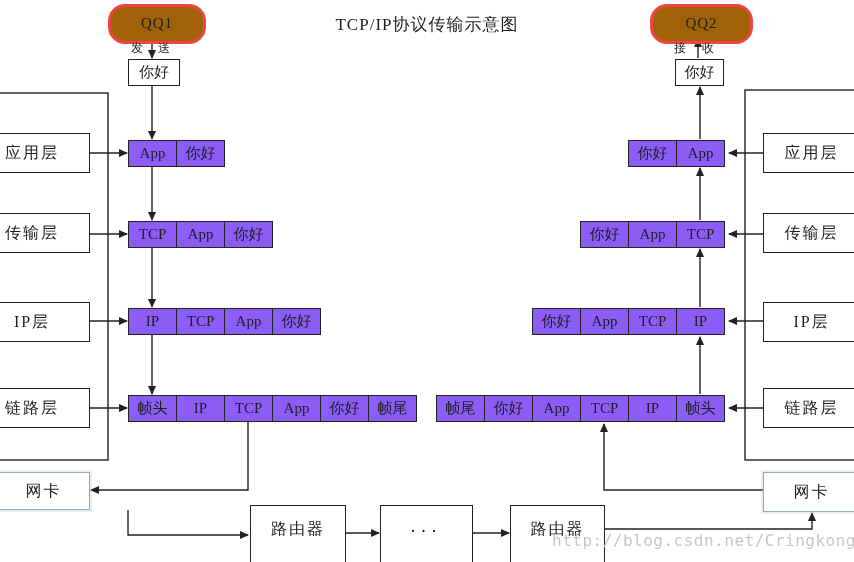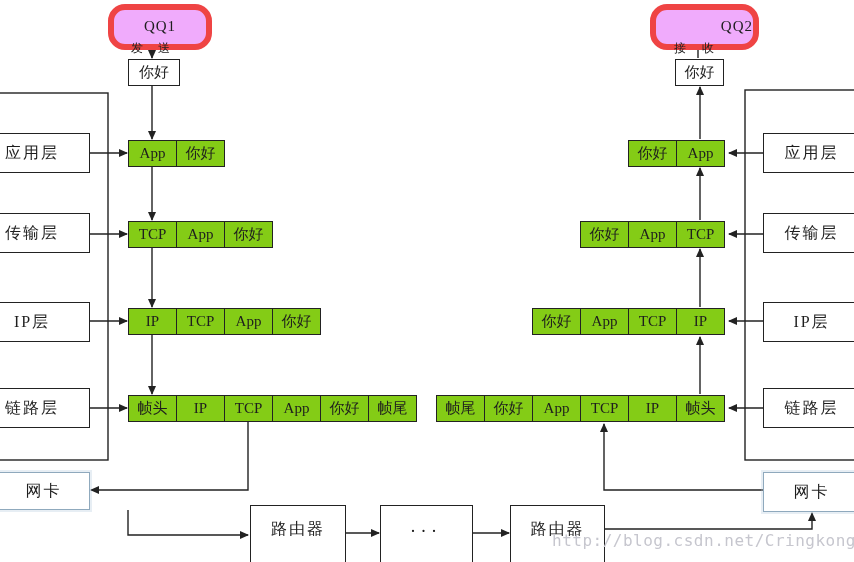--- a/index.html
+++ b/index.html
@@ -6,42 +6,42 @@
   .canvas{
     position:relative;width:854px;height:562px;overflow:hidden;background:#fff;
     font-family:"Liberation Serif","DejaVu Serif",serif;color:#1e1e1e;
   }
   .wires{position:absolute;left:0;top:0;width:854px;height:562px;}
   .title{
     position:absolute;left:277px;top:13px;width:300px;text-align:center;
     font-size:17px;letter-spacing:1px;
   }
   .stadium{
-    position:absolute;height:34px;border:6px solid #ef4444;border-radius:17px;
-    text-align:center;line-height:32px;font-size:15px;letter-spacing:1px;background:#f0abfc;
+    position:absolute;height:34px;border:3px solid #ef4444;border-radius:17px;
+    text-align:center;line-height:32px;font-size:15px;letter-spacing:1px;background:#a16207;
   }
   .qq1{left:108px;top:4px;width:92px;}
-  .qq2{left:650px;top:4px;width:97px;text-align:right;}
+  .qq2{left:650px;top:4px;width:97px;}
   .dirlabel{position:absolute;font-size:12px;line-height:14px;color:#222;}
   .box{
     position:absolute;border:1px solid #222;background:#fff;text-align:center;
     box-sizing:border-box;
   }
   .hello{height:27px;line-height:25px;font-size:15px;}
   .hello-l{left:128px;top:59px;width:52px;}
   .hello-r{left:675px;top:59px;width:49px;}
   .layerbox{
     height:40px;line-height:38px;font-size:16px;letter-spacing:2px;
   }
   .layer-l{left:-26px;width:116px;}
   .layer-r{left:763px;width:97px;}
   .lt0{top:133px;} .lt1{top:213px;} .lt2{top:302px;} .lt3{top:388px;}
   .row{position:absolute;display:flex;height:27px;}
   .cell{
-    box-sizing:border-box;width:49px;height:27px;border:1px solid #222;background:#84cc16;
+    box-sizing:border-box;width:49px;height:27px;border:1px solid #222;background:#8b5cf6;
     text-align:center;line-height:25px;font-size:15px;flex:0 0 auto;
   }
   .cell + .cell{margin-left:-1px;}
   .rl1{left:128px;top:140px;} .rl2{left:128px;top:221px;}
   .rl3{left:128px;top:308px;} .rl4{left:128px;top:395px;}
   .rr1{left:628px;top:140px;} .rr2{left:580px;top:221px;}
   .rr3{left:532px;top:308px;} .rr4{left:436px;top:395px;}
   .nic{
     position:absolute;box-sizing:border-box;background:#fff;text-align:center;
     border:1px solid #8fa9bd;box-shadow:0 0 0 2px rgba(170,195,215,.28);
@@ -109,20 +109,21 @@
       <polyline points="700,139 700,87" marker-end="url(#arw)"></polyline>
       <polyline points="698,58 698,39" marker-end="url(#arw)"></polyline>
 
       <polyline points="763,153 729,153" marker-end="url(#arw)"></polyline>
       <polyline points="763,234 729,234" marker-end="url(#arw)"></polyline>
       <polyline points="763,321 729,321" marker-end="url(#arw)"></polyline>
       <polyline points="763,408 729,408" marker-end="url(#arw)"></polyline>
     </g>
   </svg>
 
+  <div class="title">TCP/IP协议传输示意图</div>
 
   <div class="stadium qq1">QQ1</div>
   <div class="stadium qq2">QQ2</div>
 
   <span class="dirlabel" style="left:131px;top:41px;">发</span>
   <span class="dirlabel" style="left:158px;top:41px;">送</span>
   <span class="dirlabel" style="left:674px;top:41px;">接</span>
   <span class="dirlabel" style="left:702px;top:41px;">收</span>
 
   <div class="box hello hello-l">你好</div>

